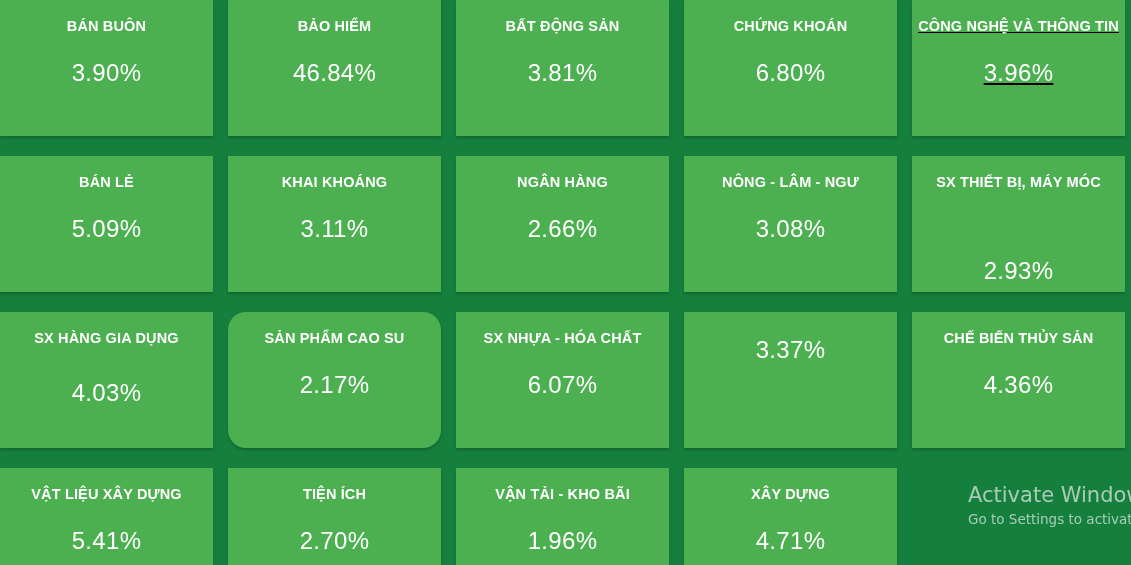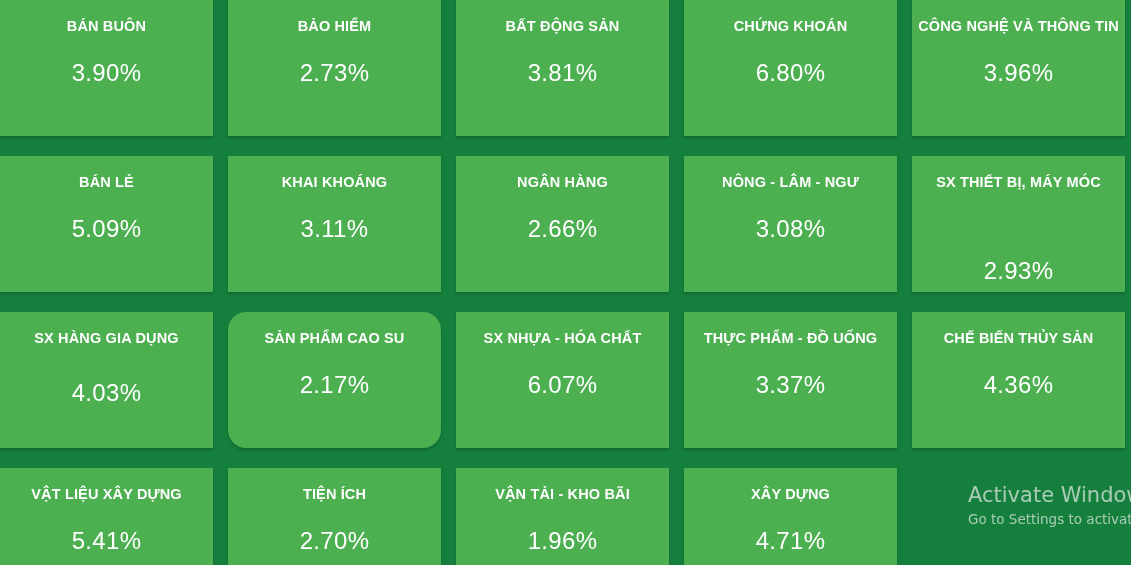--- a/index.html
+++ b/index.html
@@ -99,31 +99,31 @@
 
 <div id="treemap">
 
   <div class="grid" id="tile-grid">
       <div class="tile" style="background: rgb(76, 175, 80);">
         <div class="tile-label">BÁN BUÔN</div>
         <div class="tile-value">3.90%</div>
       </div>
       <div class="tile" style="background: rgb(76, 175, 80);">
         <div class="tile-label">BẢO HIỂM</div>
-        <div class="tile-value">2.73%</div>
+        <div class="tile-value">46.84%</div>
       </div>
       <div class="tile" style="background: rgb(76, 175, 80);">
         <div class="tile-label">BẤT ĐỘNG SẢN</div>
         <div class="tile-value">3.81%</div>
       </div>
       <div class="tile" style="background: rgb(76, 175, 80);">
         <div class="tile-label">CHỨNG KHOÁN</div>
         <div class="tile-value">6.80%</div>
       </div>
-      <div class="tile" style="background: rgb(76, 175, 80);">
+      <div class="tile" style="background: rgb(76, 175, 80); text-decoration: underline;">
         <div class="tile-label">CÔNG NGHỆ VÀ THÔNG TIN</div>
         <div class="tile-value">3.96%</div>
       </div>
       <div class="tile" style="background: rgb(76, 175, 80);">
         <div class="tile-label">BÁN LẺ</div>
         <div class="tile-value">5.09%</div>
       </div>
       <div class="tile" style="background: rgb(76, 175, 80);">
         <div class="tile-label">KHAI KHOÁNG</div>
         <div class="tile-value">3.11%</div>
@@ -146,21 +146,20 @@
       </div>
       <div class="tile" style="background: rgb(76, 175, 80); border-radius: 18px;">
         <div class="tile-label">SẢN PHẨM CAO SU</div>
         <div class="tile-value">2.17%</div>
       </div>
       <div class="tile" style="background: rgb(76, 175, 80);">
         <div class="tile-label">SX NHỰA - HÓA CHẤT</div>
         <div class="tile-value">6.07%</div>
       </div>
       <div class="tile" style="background: rgb(76, 175, 80);">
-        <div class="tile-label">THỰC PHẨM - ĐỒ UỐNG</div>
         <div class="tile-value">3.37%</div>
       </div>
       <div class="tile" style="background: rgb(76, 175, 80);">
         <div class="tile-label">CHẾ BIẾN THỦY SẢN</div>
         <div class="tile-value">4.36%</div>
       </div>
       <div class="tile" style="background: rgb(76, 175, 80);">
         <div class="tile-label">VẬT LIỆU XÂY DỰNG</div>
         <div class="tile-value">5.41%</div>
       </div>

